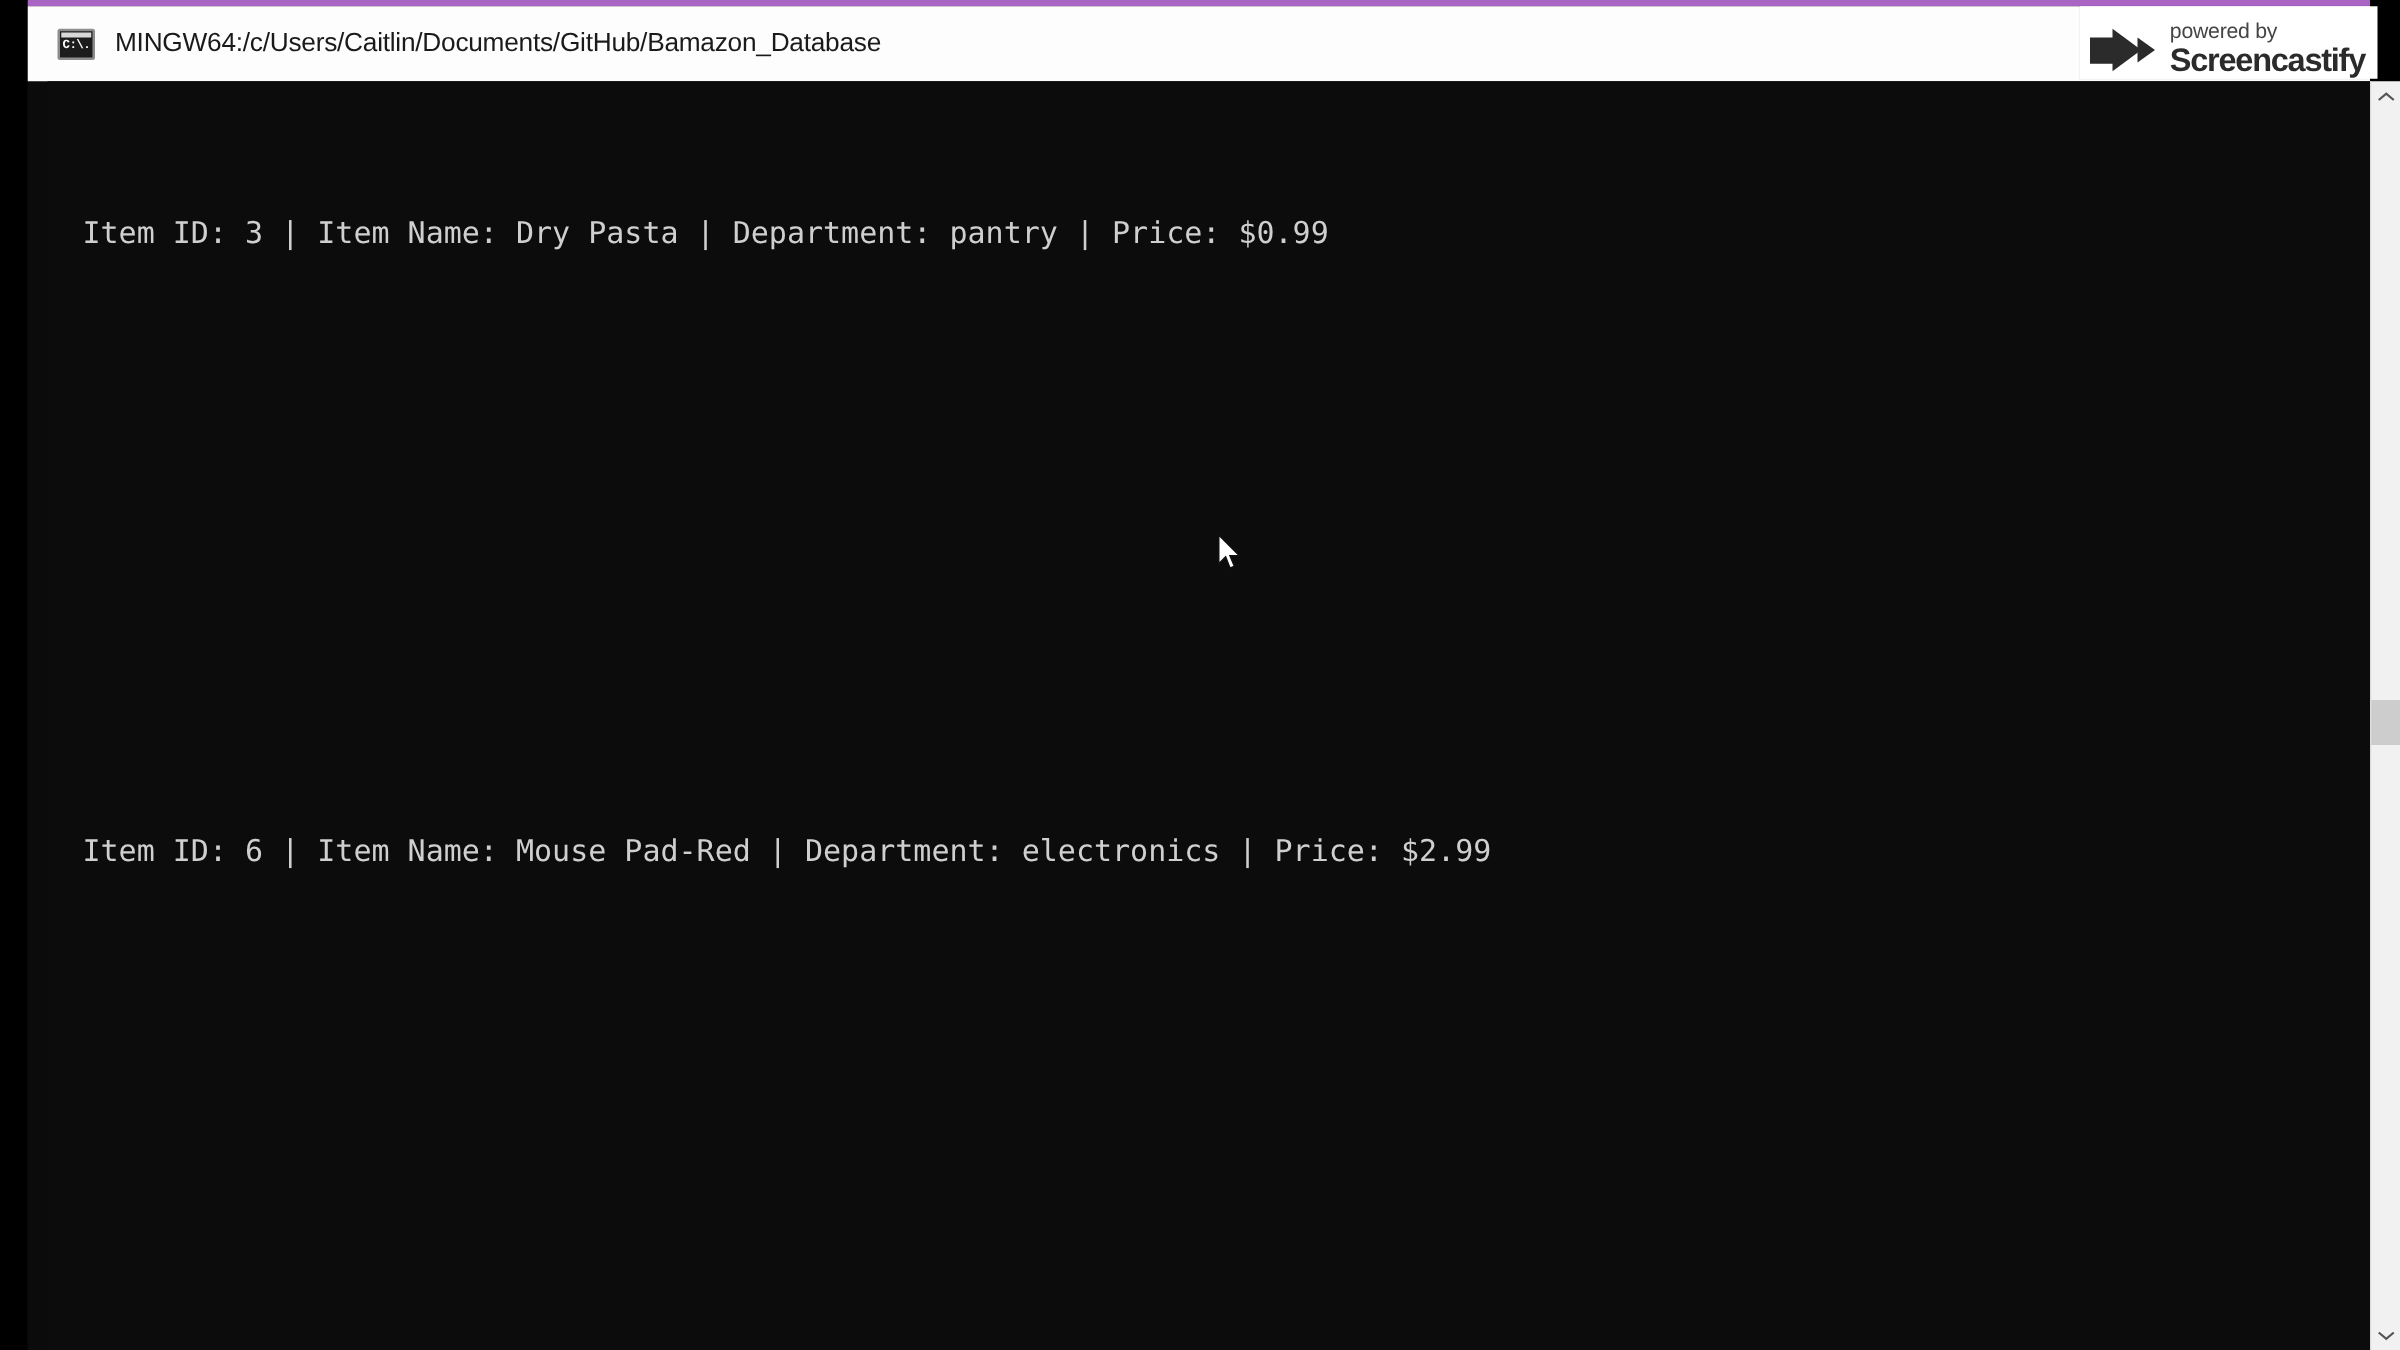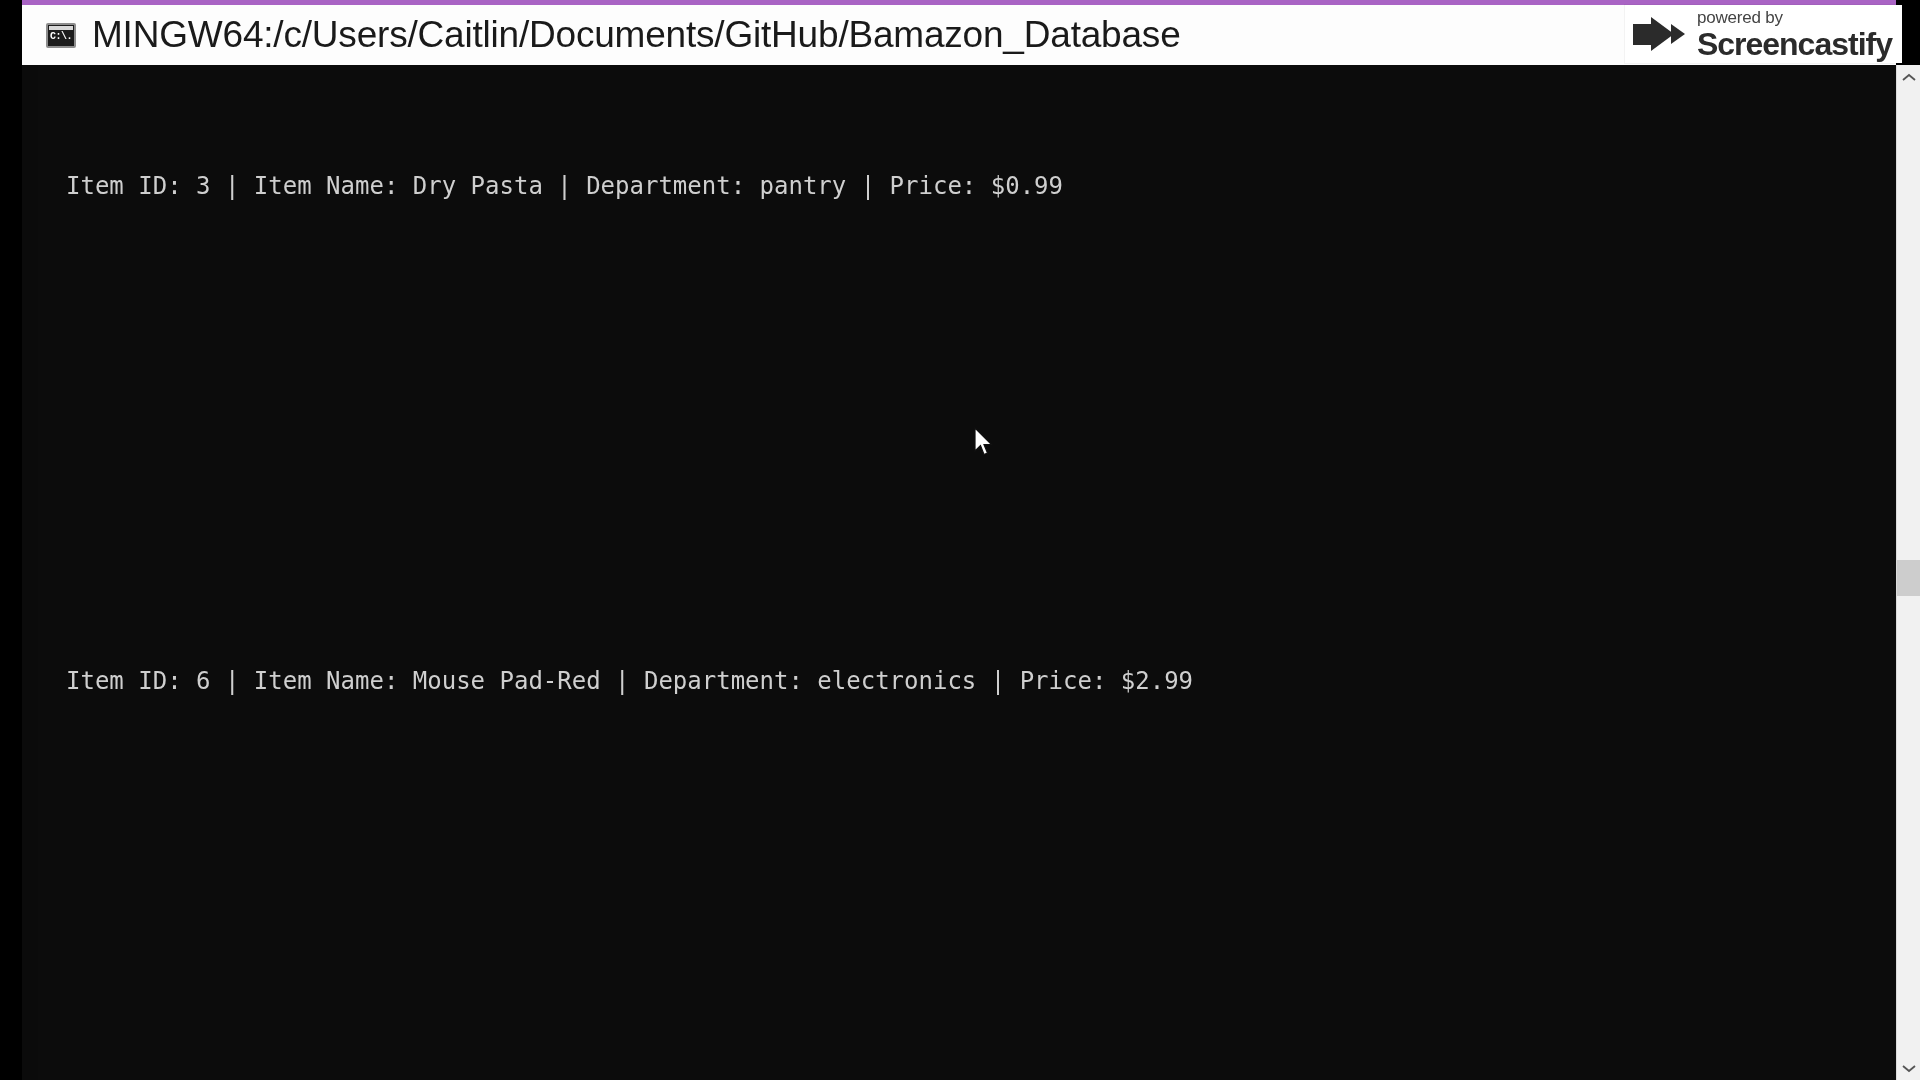--- a/index.html
+++ b/index.html
@@ -74,21 +74,21 @@
     left: 2px; top: 6px;
     font-family: "Liberation Mono", monospace;
     font-size: 10px;
     font-weight: bold;
     color: #ffffff;
     letter-spacing: -0.5px;
   }
 
   #window-title {
     font-family: "Liberation Sans", sans-serif;
-    font-size: 37px;
+    font-size: 21px;
     color: #1a1a1a;
     white-space: nowrap;
     letter-spacing: -0.2px;
   }
 
   
   #window-controls {
     position: absolute;
     right: 0; top: 5px;
     height: 60px;
@@ -131,21 +131,21 @@
   #close-x::before { transform: rotate(45deg); }
   #close-x::after  { transform: rotate(-45deg); }
 
   
   #screencastify {
     position: absolute;
     right: 18px;
     top: 5px;
     height: 58px;
     display: flex;
-    align-items: center;
+    align-items: flex-end;
     background: #ffffff;
     padding: 2px 10px 2px 6px;
     z-index: 9;
     box-shadow: 0 0 0 1px rgba(0,0,0,0.04);
   }
   #sc-logo {
     width: 58px;
     height: 42px;
     position: relative;
     flex: 0 0 auto;
@@ -176,21 +176,21 @@
   #sc-text { display: flex; flex-direction: column; line-height: 1; }
   #sc-powered {
     font-family: "Liberation Sans", sans-serif;
     font-size: 17px;
     color: #444444;
     margin-bottom: 2px;
     letter-spacing: -0.2px;
   }
   #sc-name {
     font-family: "Liberation Sans", sans-serif;
-    font-size: 32px;
+    font-size: 26px;
     font-weight: bold;
     color: #2b2b2b;
     letter-spacing: -1px;
   }
 
   
   #terminal {
     position: absolute;
     left: 16px;
     top: 65px;

